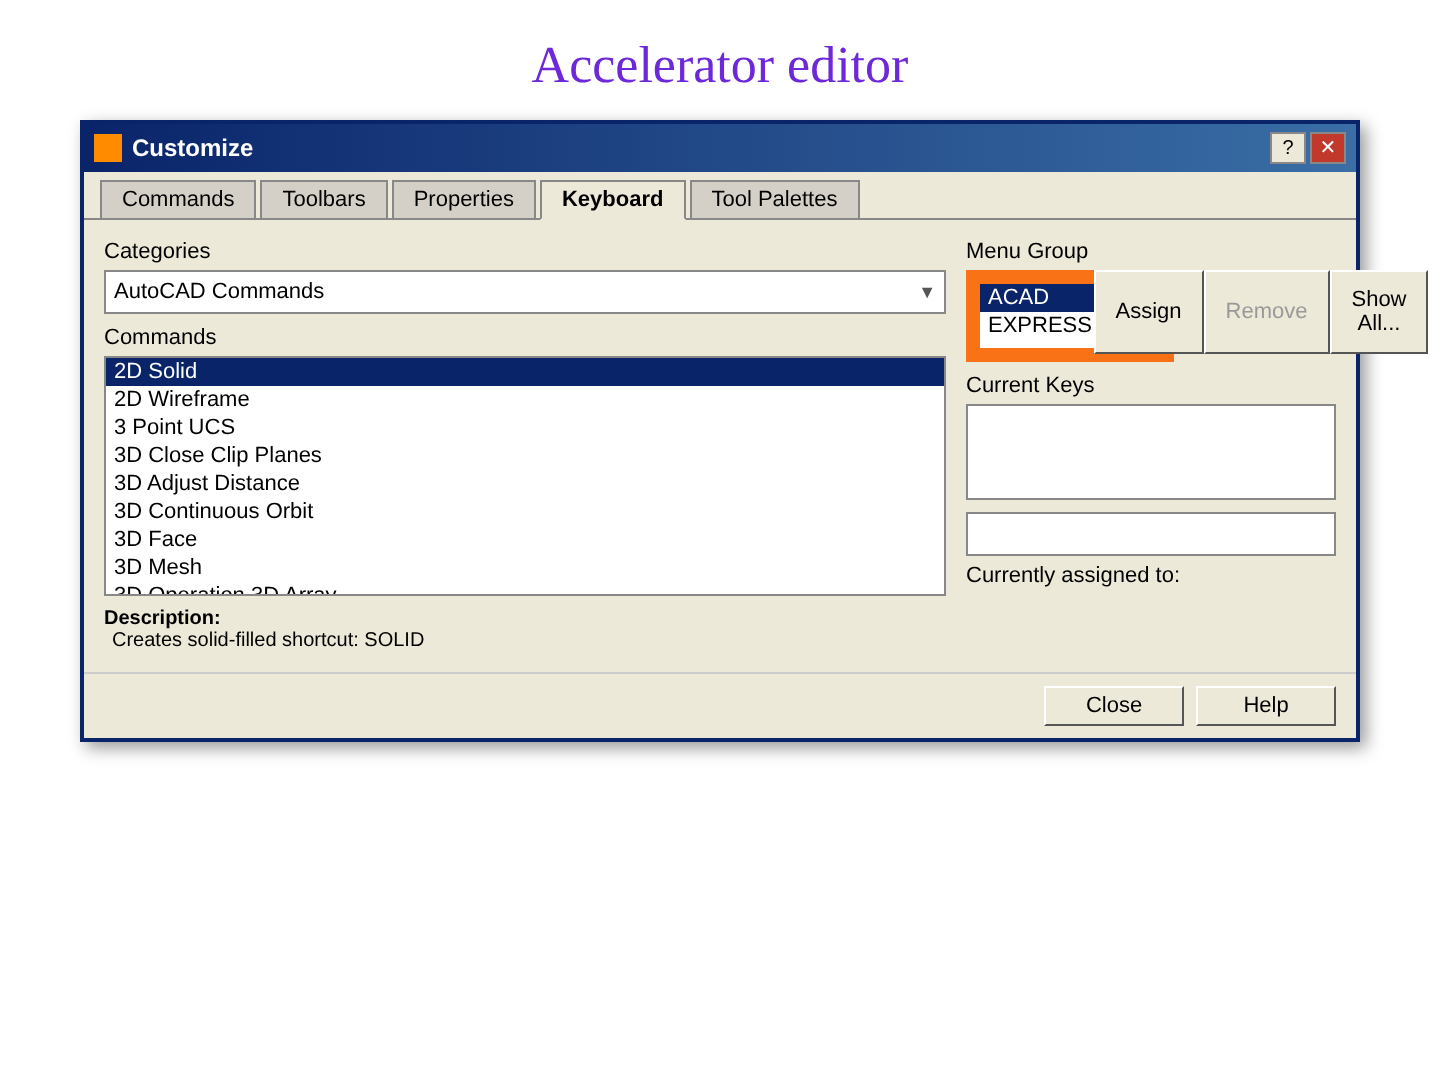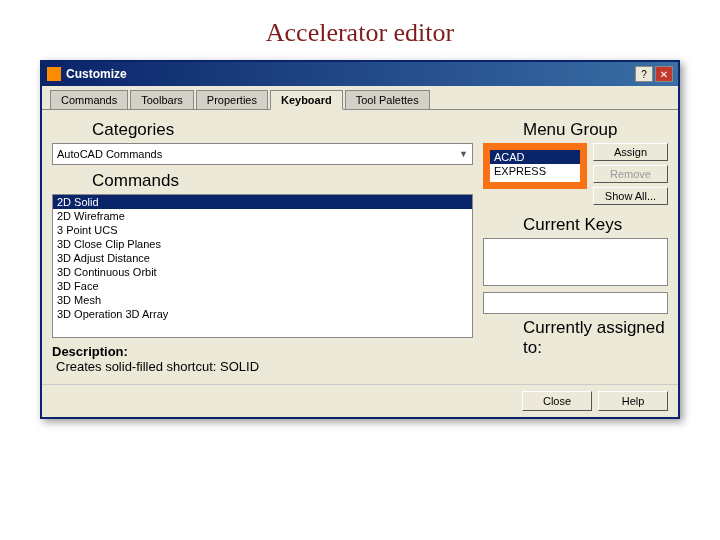--- a/index.html
+++ b/index.html
@@ -12,21 +12,21 @@
       align-items: center;
       justify-content: flex-start;
       width: 720px;
       height: 540px;
       overflow: hidden;
     }
 
     .page-title {
       font-size: 26px;
       font-weight: normal;
-      color: #7f1d1d;
+      color: #6d28d9;
       margin: 18px 0 12px 0;
       font-family: 'Times New Roman', Times, serif;
     }
 
     
     .dialog {
       width: 640px;
       border: 2px solid #0a246a;
       background: #ece9d8;
       box-shadow: 3px 3px 8px rgba(0,0,0,0.4);
@@ -120,25 +120,24 @@
 
     .left-col {
       flex: 1;
     }
 
     .right-col {
       width: 185px;
     }
 
     .section-label {
-      font-size: 17px;
+      font-size: 11px;
       color: #000;
       margin-bottom: 3px;
       display: block;
-      margin-left: 40px;
     }
 
     
     .dropdown {
       width: 100%;
       height: 22px;
       background: white;
       border: 1px solid #888;
       display: flex;
       align-items: center;
@@ -225,21 +224,21 @@
       width: 100%;
       height: 22px;
       background: white;
       border: 1px solid #888;
       display: block;
       margin-bottom: 4px;
     }
 
     .description-section {
       margin-top: 6px;
-      font-size: 13px;
+      font-size: 10px;
     }
 
     .description-label {
       font-weight: bold;
     }
 
     .description-text {
       margin-left: 4px;
     }
 
@@ -297,21 +296,21 @@
 
       <div class="left-col">
 
         <span class="section-label">Categories</span>
         <div class="dropdown">
           <span>AutoCAD Commands</span>
           <span class="dropdown-arrow">▼</span>
         </div>
 
         <span class="section-label">Commands</span>
-        <div class="listbox" style="height: 144px;">
+        <div class="listbox" style="height: 120px;">
           <div class="listbox-item selected">2D Solid</div>
           <div class="listbox-item">2D Wireframe</div>
           <div class="listbox-item">3 Point UCS</div>
           <div class="listbox-item">3D Close Clip Planes</div>
           <div class="listbox-item">3D Adjust Distance</div>
           <div class="listbox-item">3D Continuous Orbit</div>
           <div class="listbox-item">3D Face</div>
           <div class="listbox-item">3D Mesh</div>
           <div class="listbox-item">3D Operation 3D Array</div>
         </div>
@@ -324,21 +323,21 @@
       </div>
 
       <div class="right-col">
 
         <span class="section-label">Menu Group</span>
         <div style="display:flex; gap: 6px; margin-bottom:6px;">
           <div class="menu-group-list" style="flex:1;">
             <div class="menu-group-item selected">ACAD</div>
             <div class="menu-group-item">EXPRESS</div>
           </div>
-          <div style="display:flex; flex-direction: column; width: 75px;">
+          <div style="display:flex; flex-direction: row; width: 75px; justify-content: center;">
             <button class="win-btn">Assign</button>
             <button class="win-btn disabled">Remove</button>
             <button class="win-btn">Show All...</button>
           </div>
         </div>
 
         <span class="section-label">Current Keys</span>
         <div class="textbox"></div>
 
         <div class="textbox-sm"></div>

